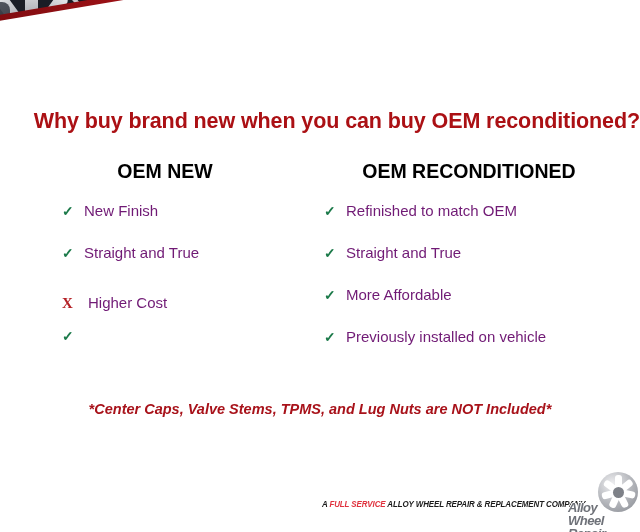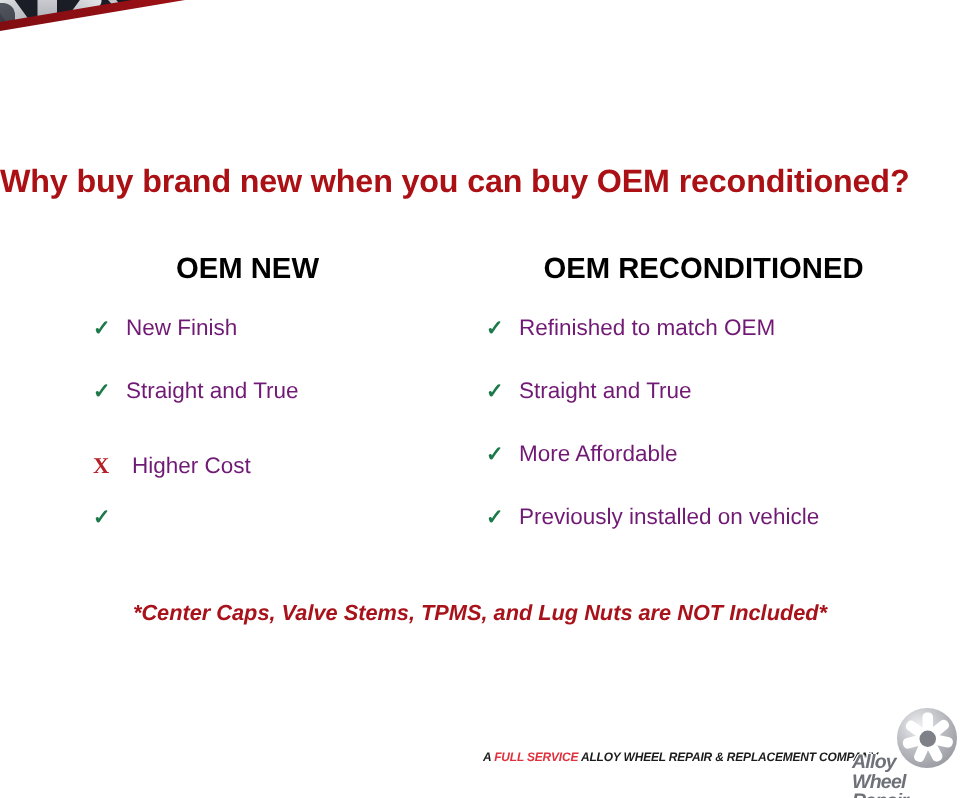--- a/index.html
+++ b/index.html
@@ -225,33 +225,33 @@
     background: linear-gradient(90deg, #55585f 0%, rgba(255,255,255,0) 100%);
     transform: rotate(-7deg);
   }
 
   
   .title {
     position: absolute;
     left: 0;
     top: 109px;
     width: 640px;
-    text-align: left;
+    text-align: right;
     font-size: 21.5px;
     font-weight: bold;
     color: #ab1014;
     letter-spacing: -0.1px;
     white-space: nowrap;
   }
 
   
   .columns {
     position: absolute;
     left: 0;
-    top: 168px;
+    top: 160px;
     width: 640px;
     display: flex;
   }
   .col {
     box-sizing: border-box;
   }
   .col-left  { width: 310px; padding-left: 10px; }
   .col-right { width: 330px; padding-left: 0px; }
 
   .col-head {

